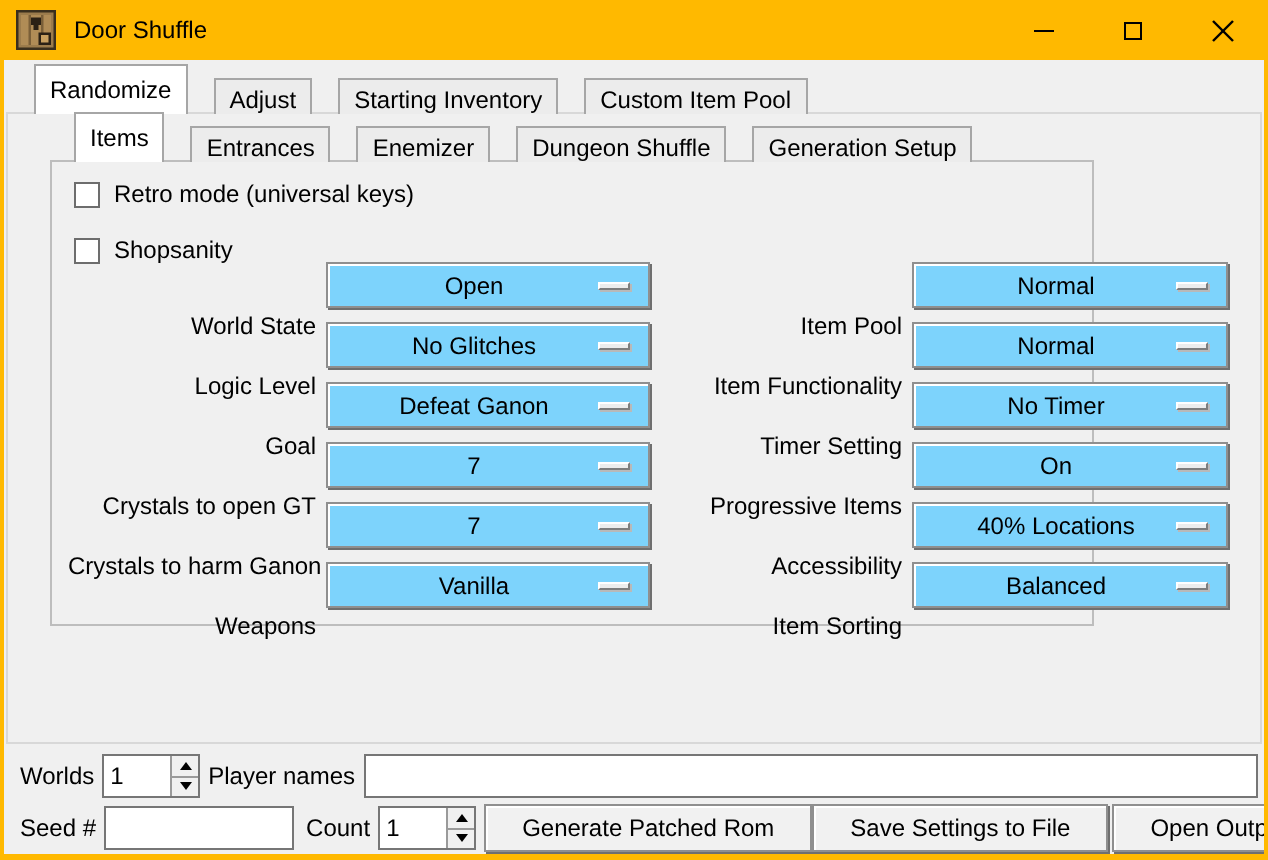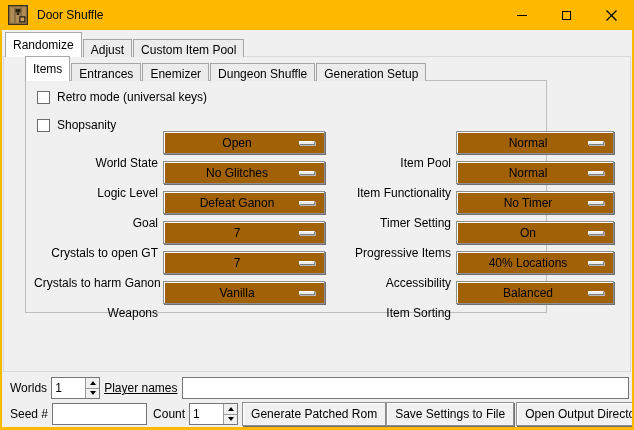--- a/index.html
+++ b/index.html
@@ -20,40 +20,40 @@
   .win-controls{margin-left:auto;display:flex;height:30px;}
   .win-btn{width:45px;height:30px;display:flex;align-items:center;justify-content:center;}
   .glyph-min{width:10px;height:1px;background:#000;}
   .glyph-max{width:9px;height:9px;border:1px solid #000;}
   
   .tabrow{position:absolute;display:flex;align-items:flex-end;z-index:5;}
   .tabrow.outer{left:5px;top:31px;height:26px;}
   .tabrow.inner{left:25px;top:58px;height:23px;z-index:6;}
   .tab{
     background:#ececec;border:1px solid #a6a6a6;border-bottom:none;
-    padding:3px 7px 0;margin-right:1px;white-space:nowrap;line-height:14px;
+    padding:3px 7px 0;margin-right:1px;white-space:nowrap;line-height:14px;margin-left:12px;
   }
   .tab.active{background:#ffffff;padding-top:5px;padding-bottom:5px;position:relative;z-index:7;}
   .outer-pane{position:absolute;left:3px;top:56px;width:628px;height:316px;border:1px solid #d8d8d8;background:#f0f0f0;z-index:1;}
   .inner-frame{position:absolute;left:25px;top:80px;width:522px;height:233px;border:1px solid #bdbdbd;background:#f0f0f0;z-index:2;}
   
   .cb-row{position:absolute;left:11px;display:flex;align-items:center;height:16px;}
   .cb-row.r1{top:8px;}
   .cb-row.r2{top:36px;}
   .checkbox{width:13px;height:13px;background:#fff;border:1px solid #6d6d6d;margin-right:7px;flex:0 0 auto;}
   
   .col{position:absolute;top:50px;}
   .col.left{left:8px;}
   .col.right{left:328px;}
   .opt-row{display:flex;align-items:center;height:23px;margin-bottom:7px;}
   .opt-label{display:inline-block;text-align:right;margin-right:5px;white-space:nowrap;margin-top:40px;}
   .col.left .opt-label{width:124px;}
   .col.right .opt-label{width:97px;}
   .dropdown{
-    position:relative;height:23px;background:#a16207;
+    position:relative;height:23px;background:#7dd3fc;
     border:1px solid #8f8f8f;
     box-shadow:1px 1px 0 #6f6f6f, inset 1px 1px 0 #ffffff;
     display:flex;align-items:center;justify-content:center;cursor:default;
   }
   .col.left .dropdown{width:162px;}
   .col.right .dropdown{width:158px;}
   .dd-value{padding-right:14px;}
   .dd-indicator{
     position:absolute;right:9px;top:50%;margin-top:-2px;width:16px;height:4px;
     background:#ededed;border-right:1px solid #7e7e7e;border-bottom:1px solid #7e7e7e;
@@ -72,21 +72,21 @@
   .spinbox{display:flex;height:22px;border:1px solid #767676;background:#fff;}
   .spin-input{width:33px;height:20px;border:none;font-family:inherit;font-size:12px;padding:0 3px;outline:none;background:#fff;}
   .spin-btns{width:14px;display:flex;flex-direction:column;border-left:1px solid #9a9a9a;}
   .spin-up,.spin-down{flex:1;background:#f0f0f0;display:flex;align-items:center;justify-content:center;}
   .spin-up{border-bottom:1px solid #9a9a9a;}
   .tri-up{width:0;height:0;border-left:3px solid transparent;border-right:3px solid transparent;border-bottom:4px solid #000;}
   .tri-down{width:0;height:0;border-left:3px solid transparent;border-right:3px solid transparent;border-top:4px solid #000;}
   .btn{
     height:24px;background:#f1f1f1;border:1px solid #8f8f8f;
     box-shadow:1px 1px 0 #6f6f6f, inset 1px 1px 0 #ffffff;
-    font-family:inherit;font-size:12px;padding:0 8px;white-space:nowrap;cursor:default;
+    font-family:inherit;font-size:12px;padding:0 18px;white-space:nowrap;cursor:default;
     display:flex;align-items:center;justify-content:center;
   }
   .names-input{flex:1;}
   .seed-input{width:95px;}
   .count-label{margin-left:6px;}
   .gen-btn{margin-left:4px;}
   .save-btn{margin-left:auto;}
   .open-btn{margin-left:2px;}
 </style>
 </head>
@@ -123,20 +123,21 @@
     </div>
   </div>
   <div class="edge left"></div>
   <div class="edge right"></div>
   <div class="edge bottom"></div>
 
   <div class="outer-pane"></div>
   <div class="tabrow outer">
     <div class="tab active">Randomize</div>
     <div class="tab">Adjust</div>
+    <div class="tab">Starting Inventory</div>
     <div class="tab">Custom Item Pool</div>
   </div>
 
   <div class="tabrow inner">
     <div class="tab active">Items</div>
     <div class="tab">Entrances</div>
     <div class="tab">Enemizer</div>
     <div class="tab">Dungeon Shuffle</div>
     <div class="tab">Generation Setup</div>
   </div>
@@ -249,21 +250,21 @@
       <input class="spin-input" value="1" style="">
       <div class="spin-btns">
         <div class="spin-up">
             <span class="tri-up"></span>
           </div>
         <div class="spin-down">
             <span class="tri-down"></span>
           </div>
       </div>
     </div>
-    <span class="b-label" style="margin-left:4px;text-decoration:underline;">Player names</span>
+    <span class="b-label" style="margin-left:4px;">Player names</span>
     <input class="textfield names-input" value="" style="">
   </div>
 
   <div class="bottom-row r2">
     <span class="b-label">Seed #</span>
     <input class="textfield seed-input" value="" style="">
     <span class="b-label count-label">Count</span>
     <div class="spinbox">
       <input class="spin-input" value="1" style="">
       <div class="spin-btns">

